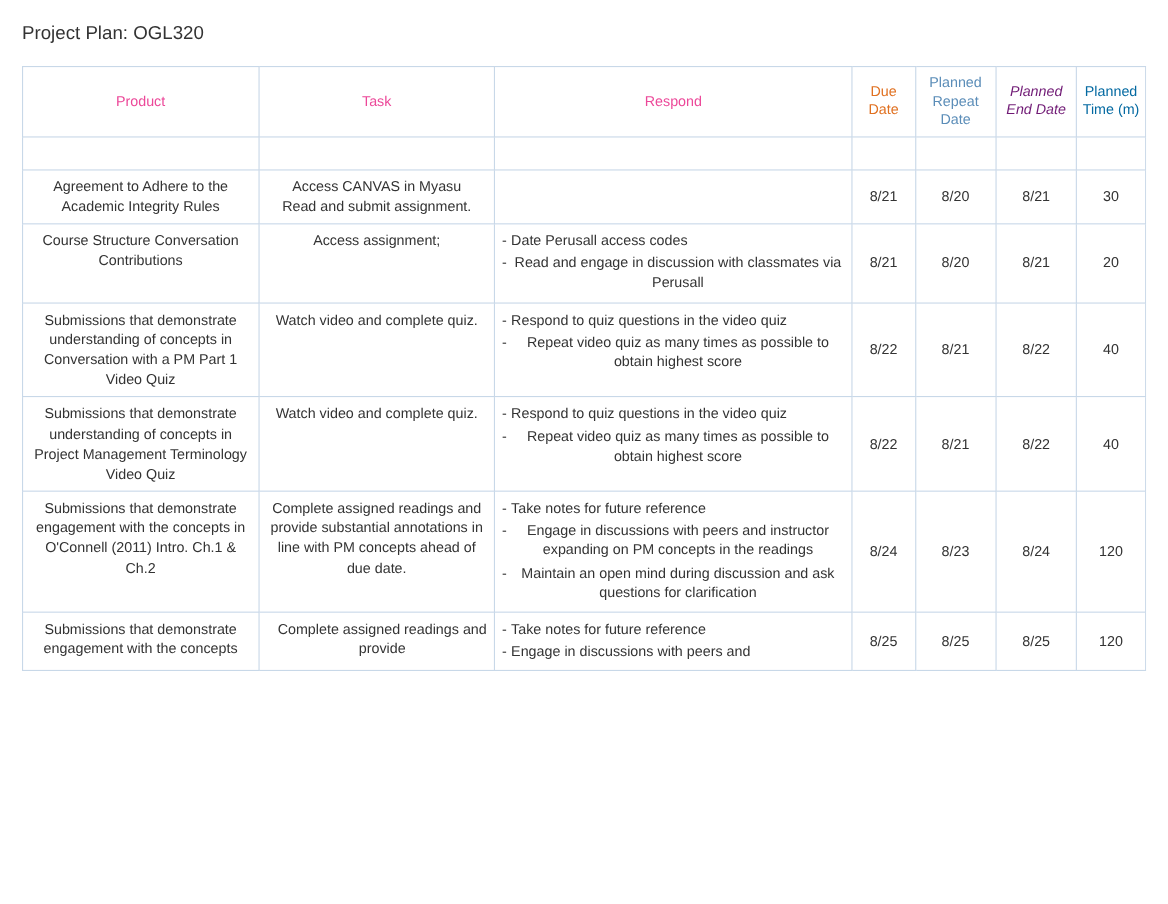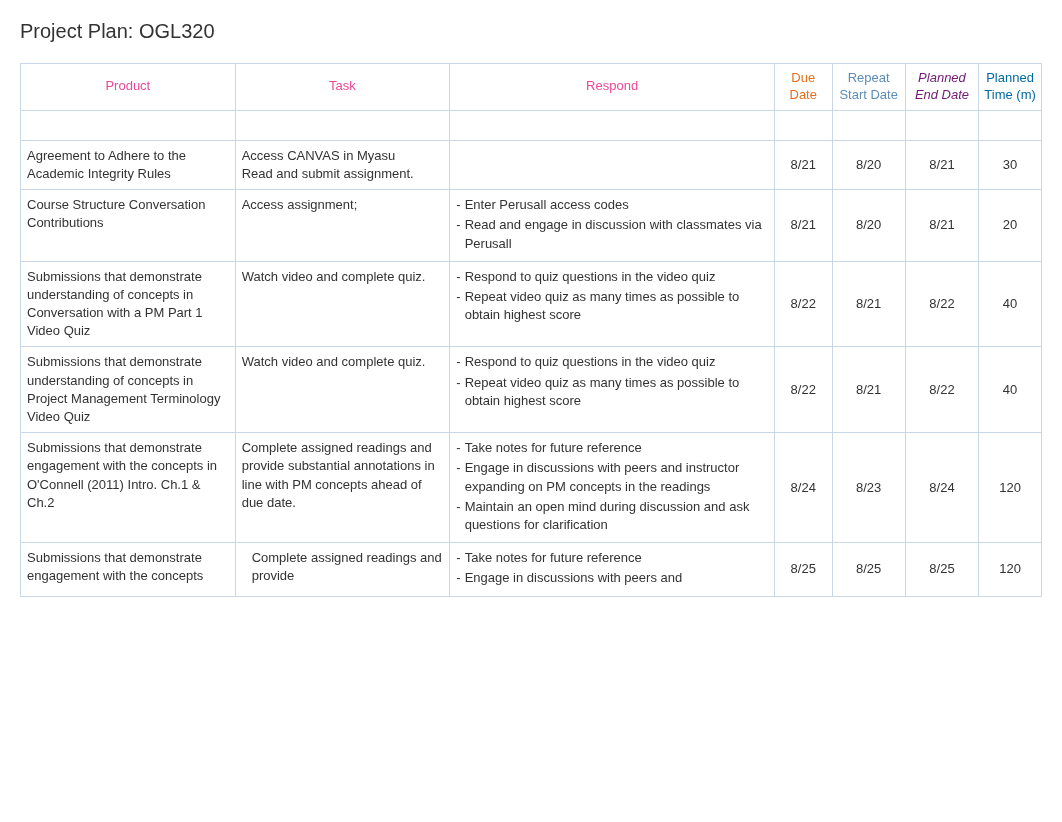--- a/index.html
+++ b/index.html
@@ -4,21 +4,21 @@
   <style>
     * { box-sizing: border-box; margin: 0; padding: 0; }
     body {
       font-family: Arial, sans-serif;
       font-size: 13px;
       background: #fff;
       color: #333;
       padding: 20px;
     }
     .page-title {
-      font-size: 20px;
+      font-size: 17px;
       color: #333;
       margin-bottom: 20px;
     }
     .table-wrapper {
       width: 100%;
       overflow-x: hidden;
     }
     table {
       width: 100%;
       border-collapse: collapse;
@@ -54,20 +54,21 @@
     }
     thead tr th.col-pt-h {
       color: #0369a1;
     }
 
     tbody tr td {
       border: 1px solid #c8d8e8;
       padding: 6px 6px;
       vertical-align: top;
       line-height: 1.4;
+      text-align: center;
     }
     tbody tr td.center {
       text-align: center;
       vertical-align: middle;
       margin-top: 28px;
     }
     .subtask-list {
       list-style: none;
       padding: 0;
     }
@@ -95,21 +96,21 @@
       <col class="col-pstart">
       <col class="col-pend">
       <col class="col-pt">
     </colgroup>
     <thead>
       <tr>
         <th>Product</th>
         <th>Task</th>
         <th>Respond</th>
         <th class="col-due-h">Due Date</th>
-        <th class="col-pstart-h">Repeat Start Date</th>
+        <th class="col-pstart-h">Planned Repeat Date</th>
         <th class="col-pend-h">Planned End Date</th>
         <th class="col-pt-h">Planned Time (m)</th>
       </tr>
     </thead>
     <tbody id="table-body">
     <tr>
           <td style="height: 30px;"></td>
           <td style="height: 30px;"></td>
           <td style="height: 30px;"></td>
           <td style="height: 30px;"></td>
@@ -127,21 +128,21 @@
           <td class="center">8/21</td>
           <td class="center">30</td>
         </tr>
         <tr>
           <td>Course Structure Conversation Contributions</td>
           <td style="white-space: pre-line;">Access assignment;</td>
           <td>
             <ul class="subtask-list">
               <li>
                 <span class="dash">-</span>
-                <span>Enter Perusall access codes</span>
+                <span>Date Perusall access codes</span>
               </li>
               <li>
                 <span class="dash">-</span>
                 <span>Read and engage in discussion with classmates via Perusall</span>
               </li>
             </ul>
           </td>
           <td class="center">8/21</td>
           <td class="center">8/20</td>
           <td class="center">8/21</td>

